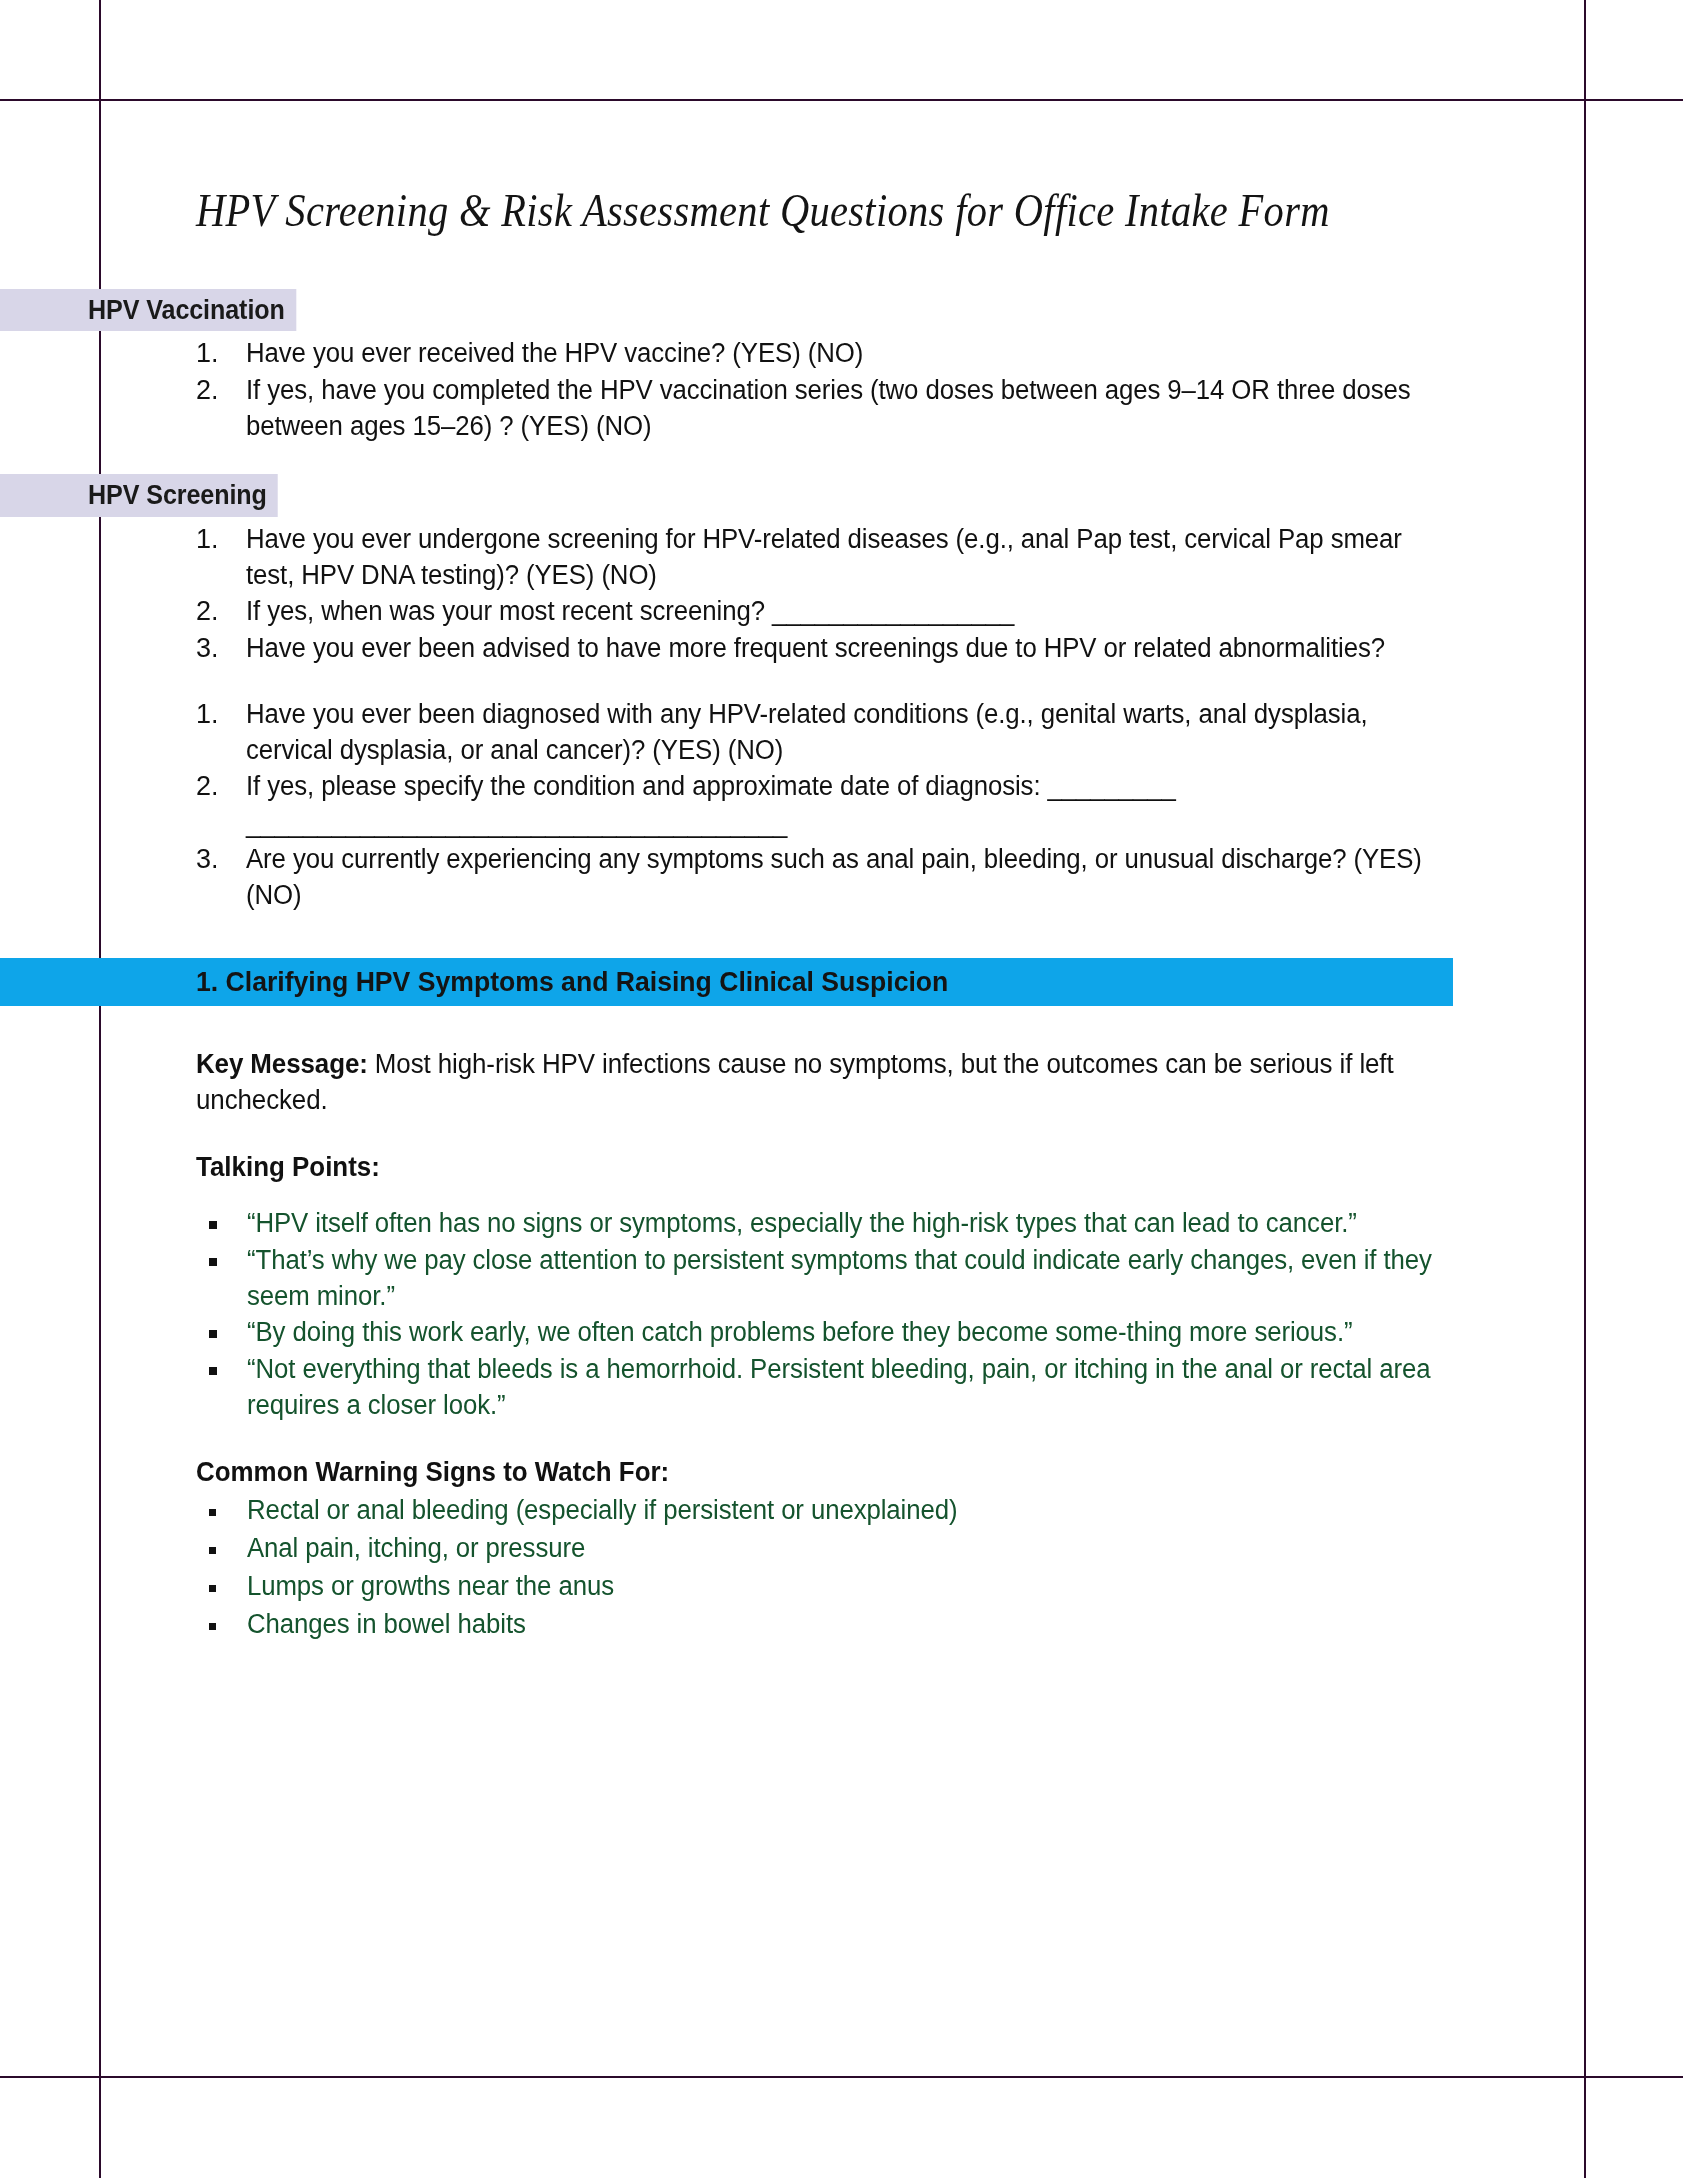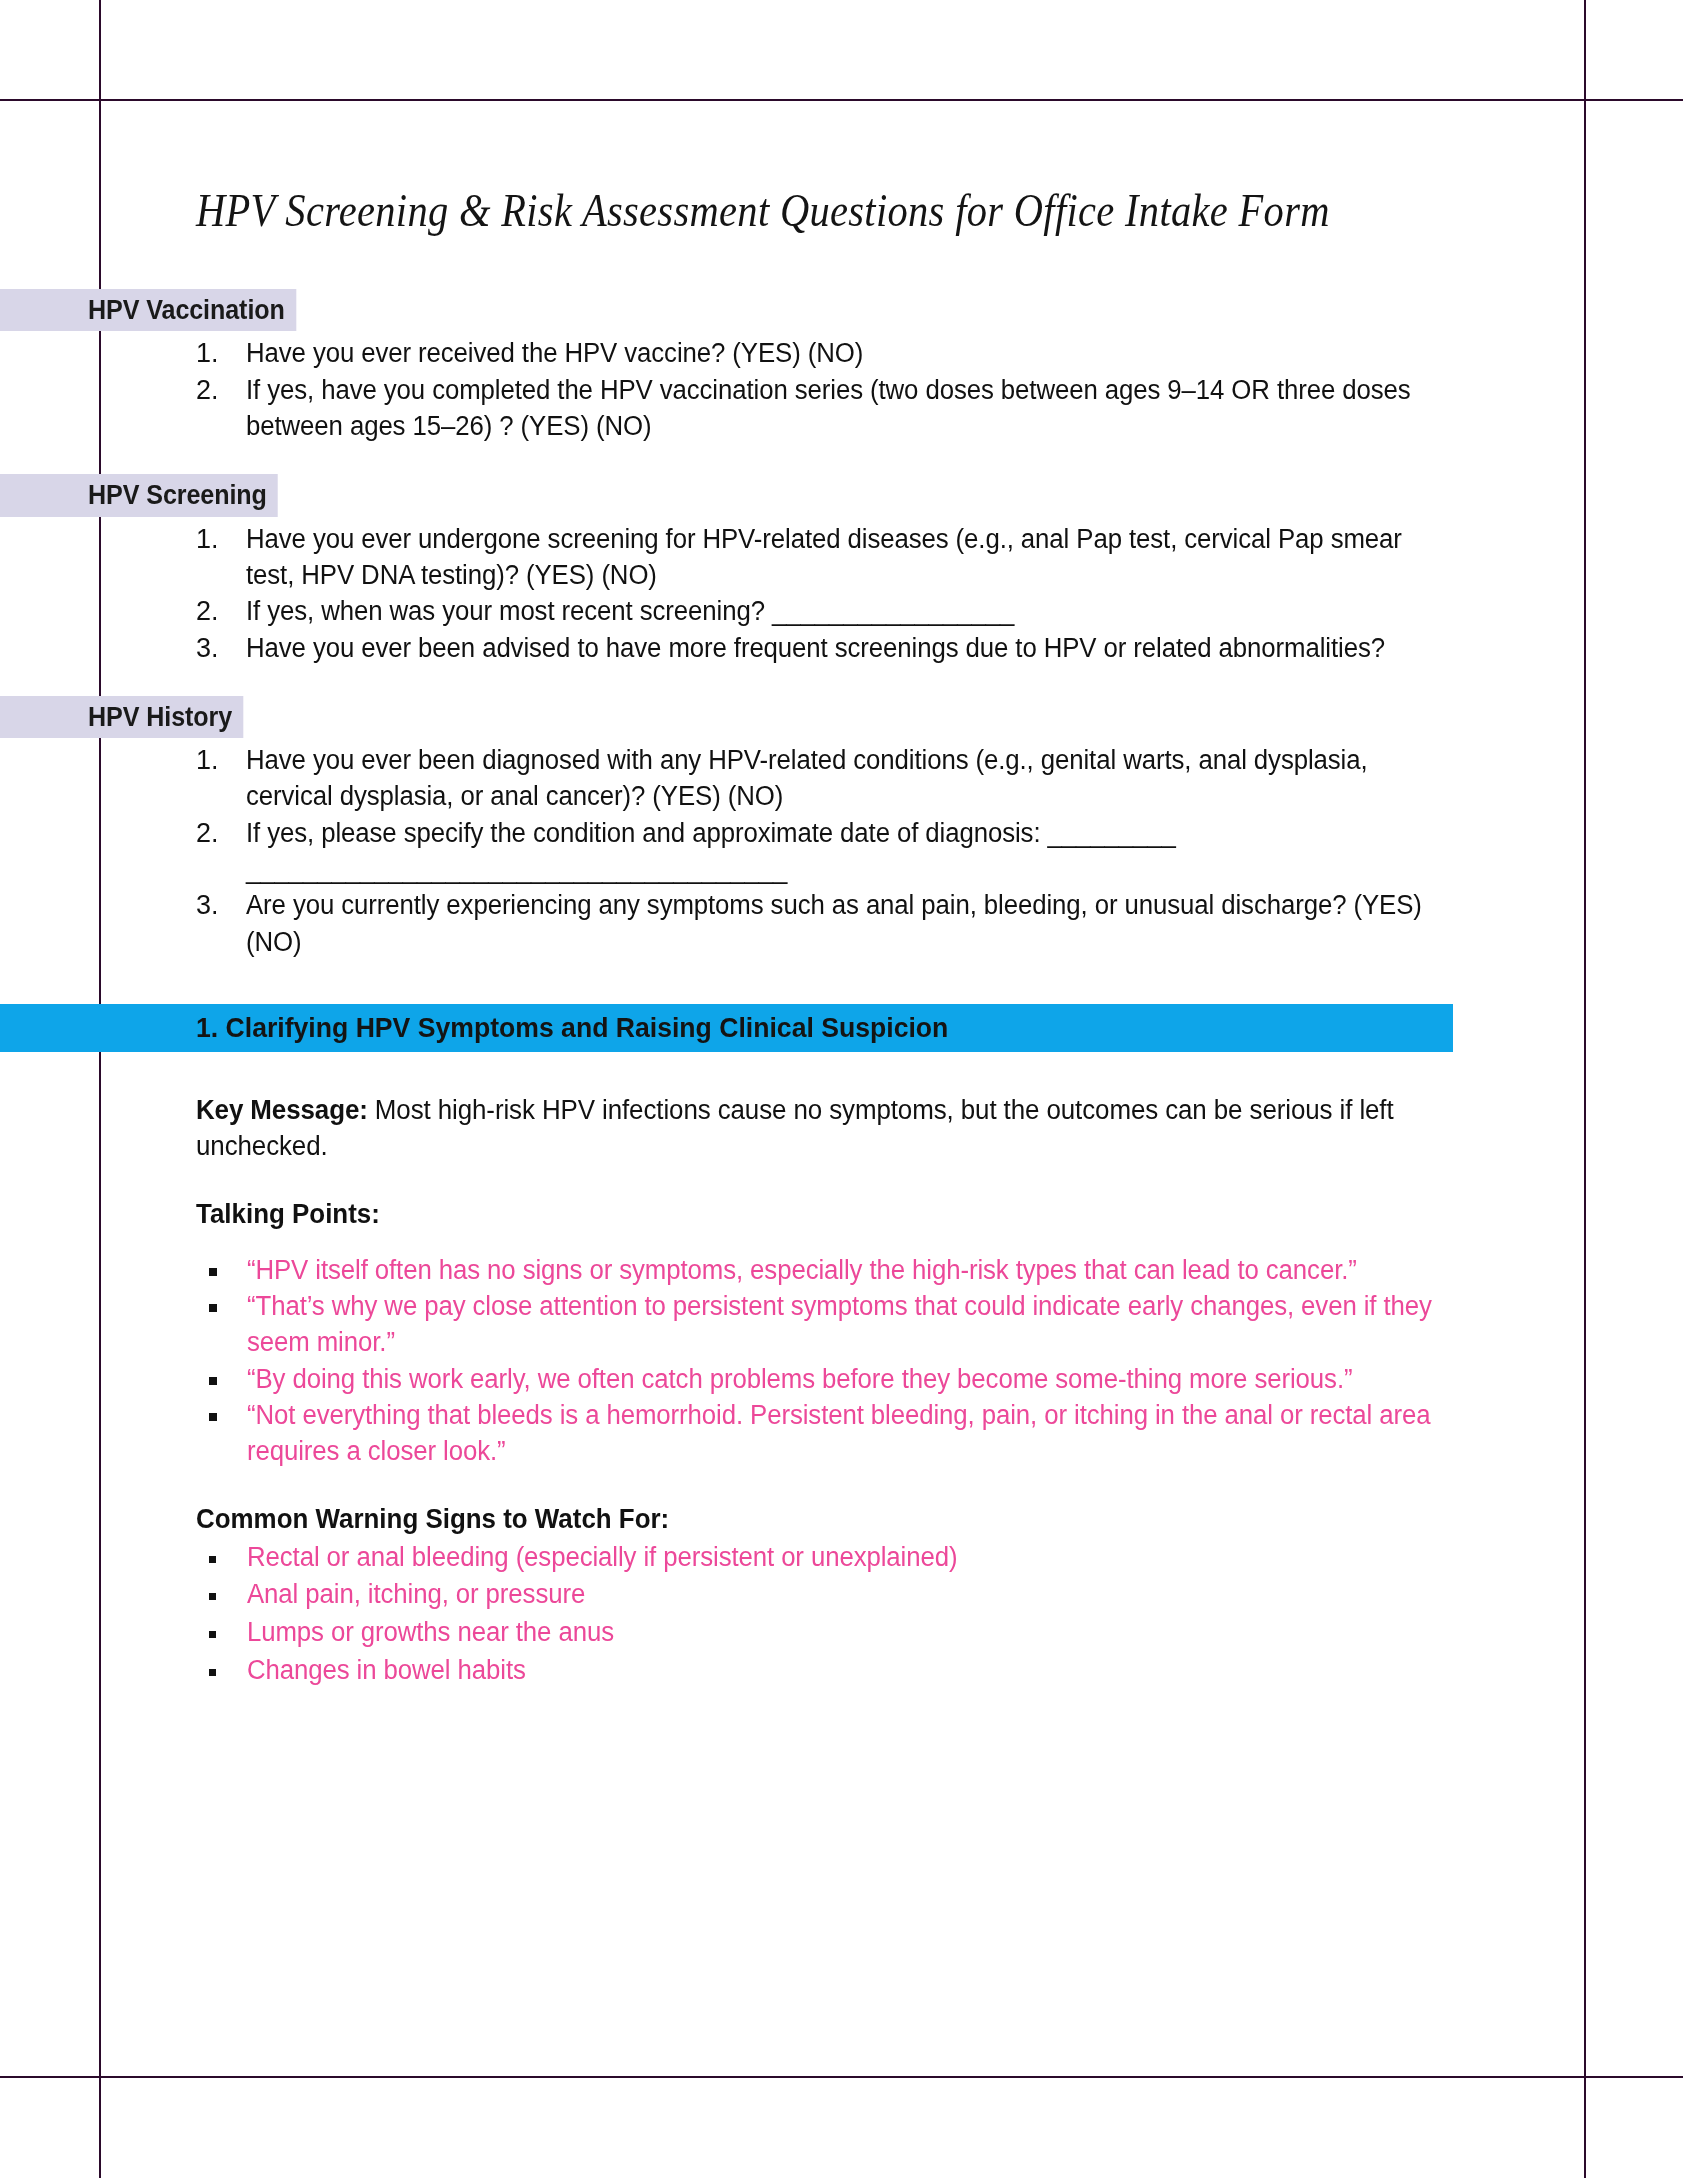--- a/index.html
+++ b/index.html
@@ -164,21 +164,21 @@
   ul.blist {
     list-style: none;
     margin: 0;
     padding: 0;
   }
   ul.blist > li {
     position: relative;
     padding-left: 51px;
     font-size: 27px;
     line-height: 1.345;
-    color: #ec4899;
+    color: #14532d;
     letter-spacing: -0.1px;
     margin: 0;
   }
   ul.blist > li .bullet {
     position: absolute;
     left: 13px;
     top: 16px;
     width: 8px;
     height: 8px;
     background: #111111;
@@ -238,23 +238,20 @@
           <span class="qtext">If yes, when was your most recent screening? _________________</span>
         </li>
         <li>
           <span class="num">3.</span>
           <span class="qtext">Have you ever been advised to have more frequent screenings due to HPV or related abnormalities?</span>
         </li>
       </ol>
     </div>
 
     <div class="section-block">
-      <div class="hl-band">
-        <span class="hl-inner">HPV History</span>
-      </div>
       <ol class="qlist">
         <li>
           <span class="num">1.</span>
           <span class="qtext">Have you ever been diagnosed with any HPV-related conditions (e.g., genital warts, anal dysplasia, cervical dysplasia, or anal cancer)? (YES) (NO)</span>
         </li>
         <li>
           <span class="num">2.</span>
           <span class="qtext">If yes, please specify the condition and approximate date of diagnosis: _________ ______________________________________</span>
         </li>
         <li>

